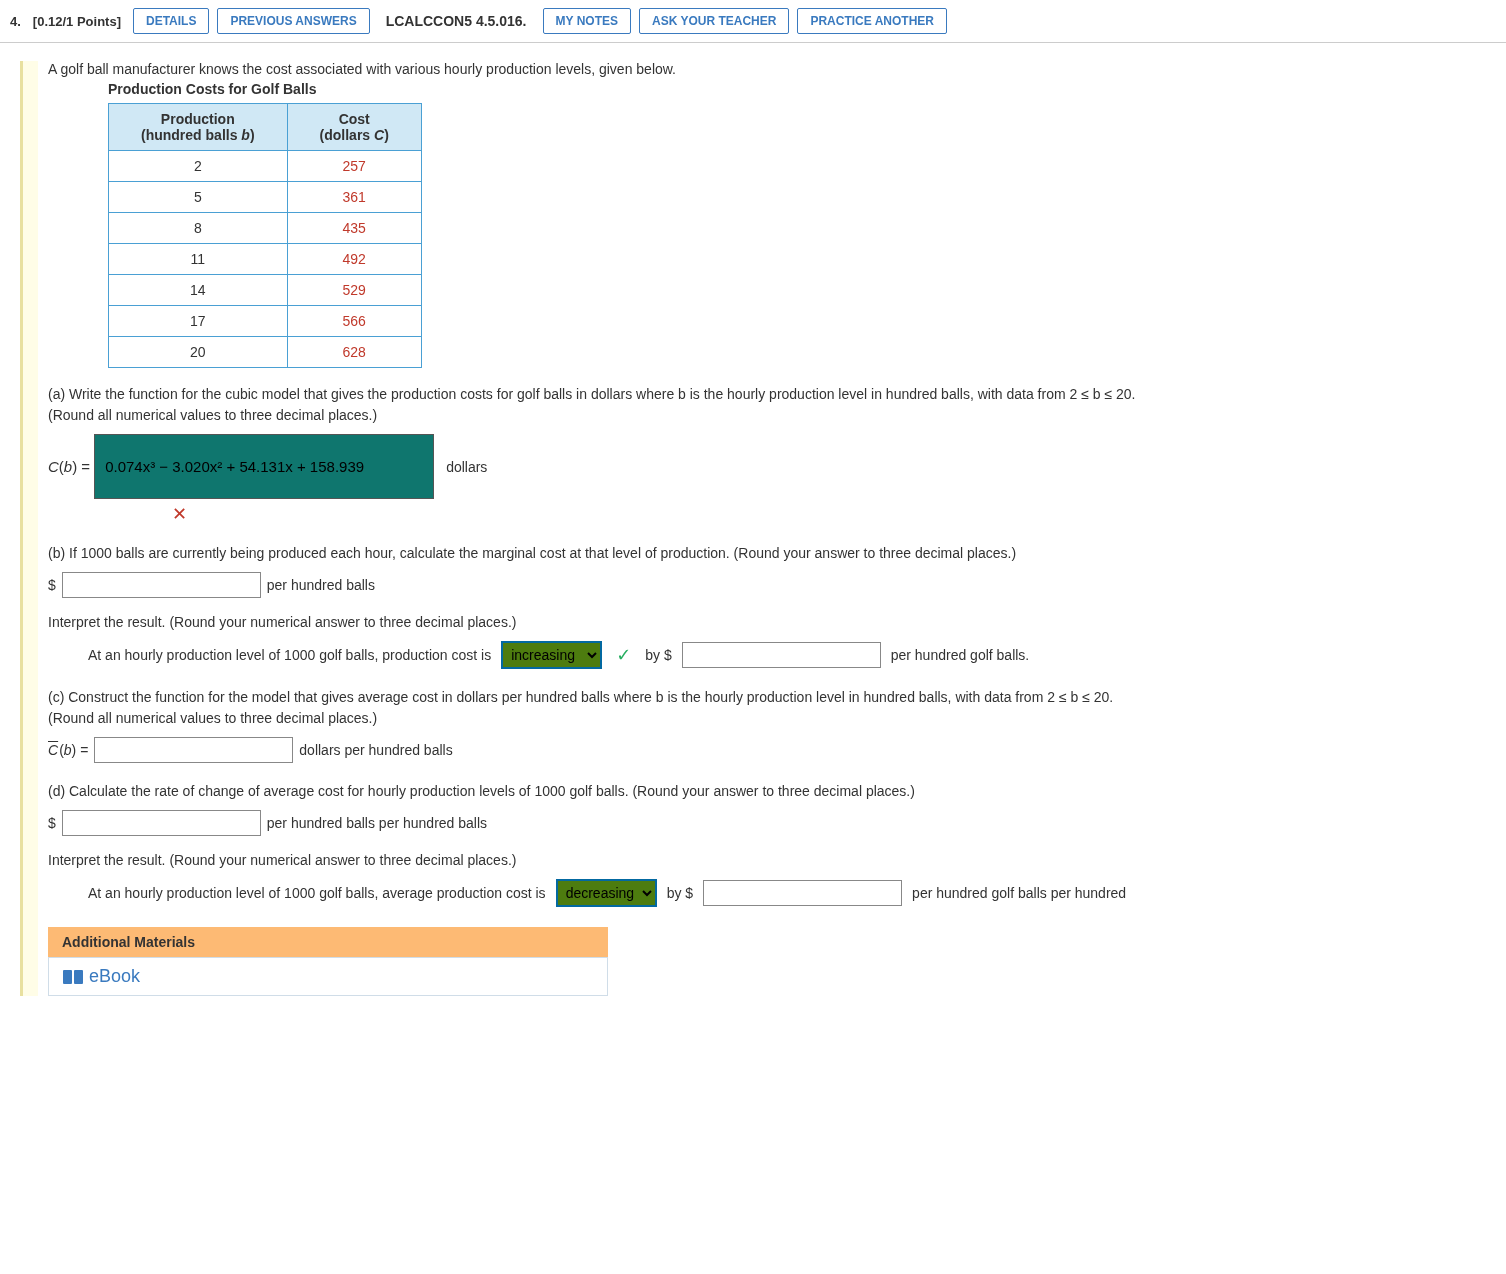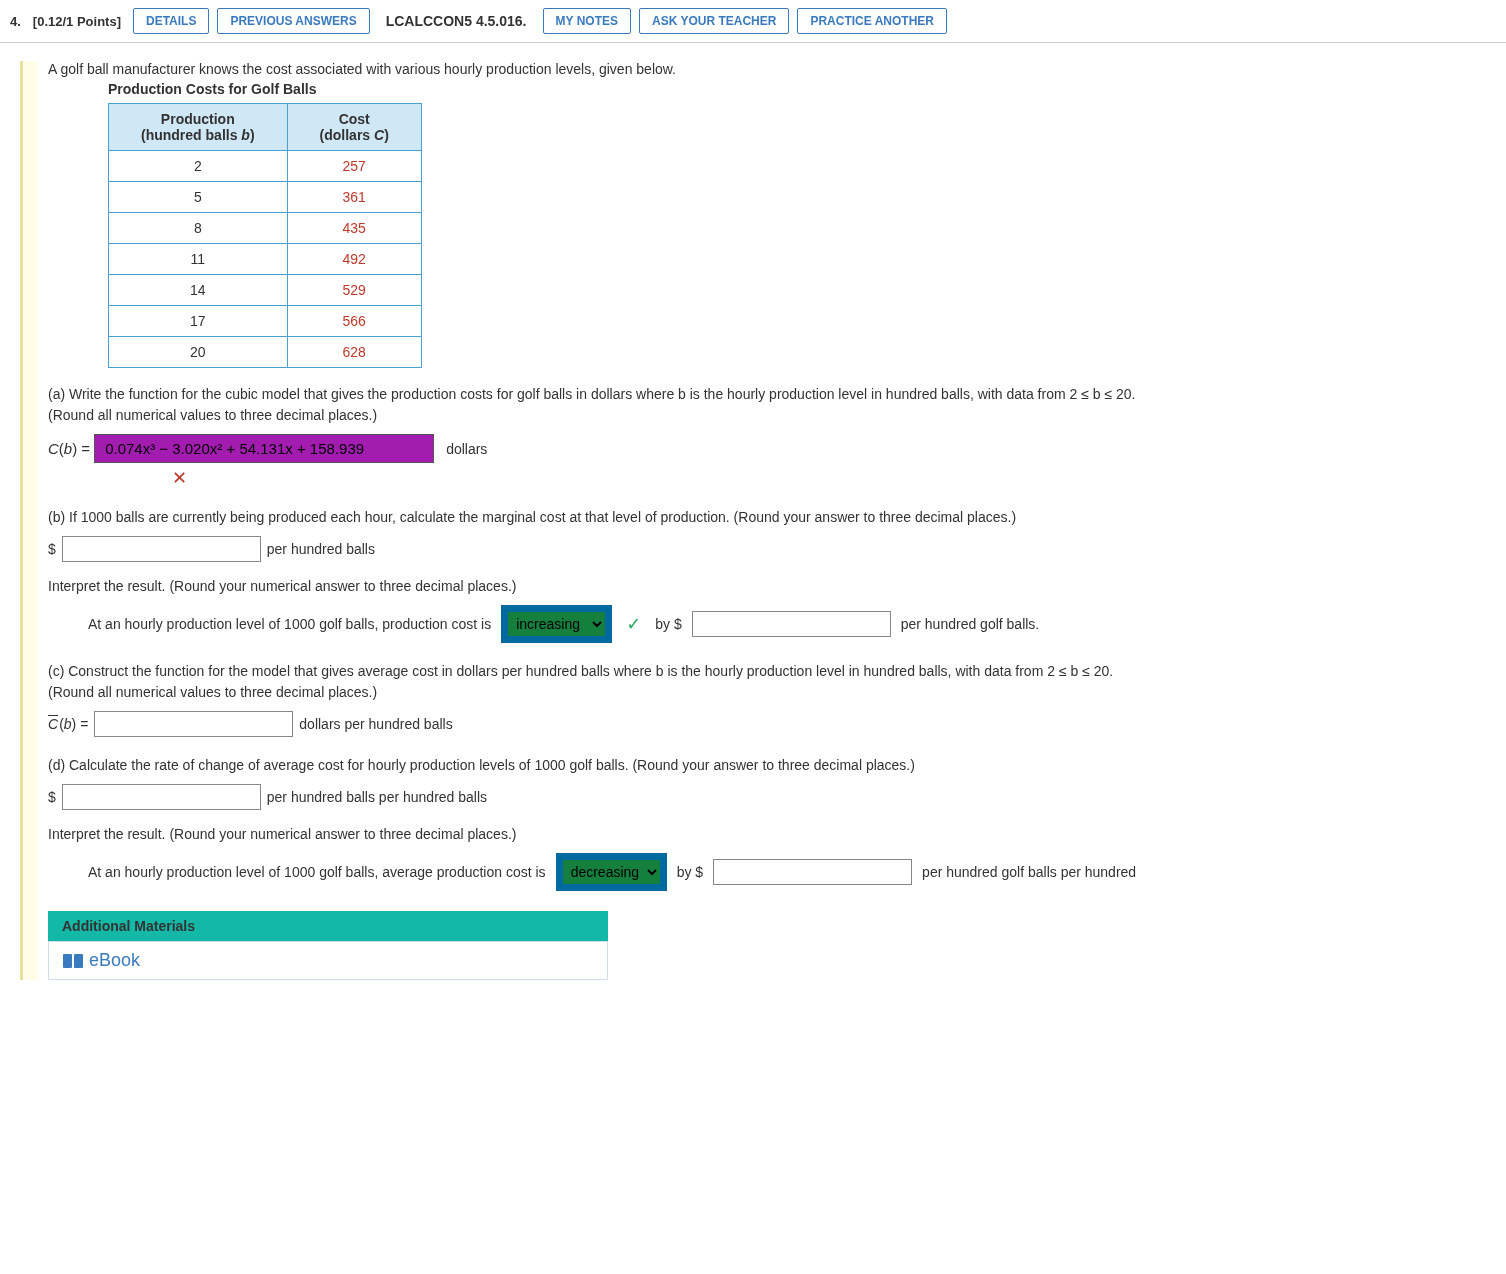--- a/index.html
+++ b/index.html
@@ -119,52 +119,52 @@
     }
     .math-display {
       font-size: 15px;
       display: flex;
       align-items: center;
       gap: 4px;
       margin: 6px 0 4px 0;
     }
     .math-input-box {
       border: 1.5px solid #555;
-      padding: 5px 10px;
+      padding: 23px 10px;
       font-size: 15px;
       min-width: 340px;
       outline: none;
-      background: #a21caf;
+      background: #0f766e;
     }
     .cross-icon {
       color: #c0392b;
       font-size: 18px;
       margin-left: 4px;
     }
     .units-label {
       font-size: 14px;
       margin-left: 8px;
     }
     .green-check {
       color: #27ae60;
       font-size: 18px;
       margin: 0 4px;
     }
 
     
     .inline-select {
-      border: 7px solid #0369a1;
+      border: 2px solid #0369a1;
       padding: 3px 4px;
       font-size: 14px;
-      background: #15803d;
+      background: #4d7c0f;
     }
 
     
     .additional-materials {
-      background: #14b8a6;
+      background: #fdba74;
       padding: 7px 14px;
       font-weight: bold;
       font-size: 14px;
       margin-top: 20px;
       max-width: 560px;
     }
     .ebook-link {
       display: flex;
       align-items: center;
       gap: 6px;

